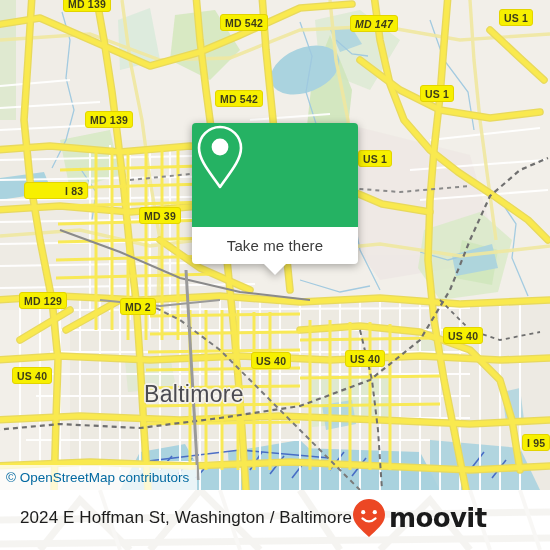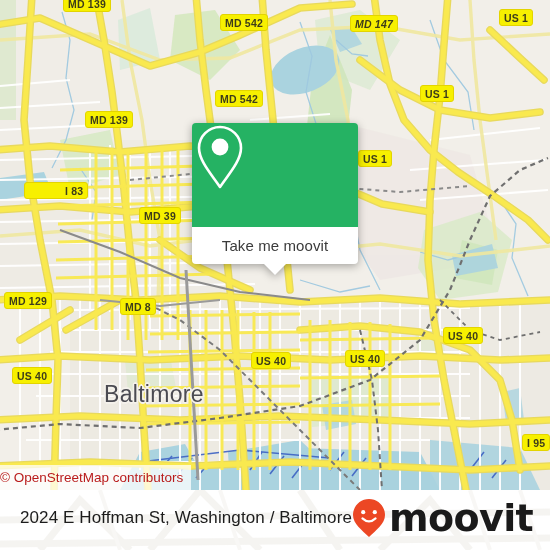--- a/index.html
+++ b/index.html
@@ -38,30 +38,31 @@
   .city-label{
     position:absolute;
     color:#4b4b52;
     font-size:23px;
     font-weight:normal;
     letter-spacing:.3px;
     white-space:nowrap;
     text-shadow:
       -1.6px 0 #f4f1eb, 1.6px 0 #f4f1eb, 0 -1.6px #f4f1eb, 0 1.6px #f4f1eb,
       -1.2px -1.2px #f4f1eb, 1.2px -1.2px #f4f1eb, -1.2px 1.2px #f4f1eb, 1.2px 1.2px #f4f1eb;
+    margin-left: 40px;
   }
 
   
   #attribution{
     position:absolute;left:0;top:465px;
     height:25px;line-height:25px;
     background:rgba(255,255,255,.74);
-    color:#b91c1c;
+    color:#0369a1;
     font-size:13.5px;
-    padding:0 8px 0 0;
+    padding:0 8px 0 6px;
     white-space:nowrap;
     font-family:"Liberation Sans", sans-serif;
   }
 
   
   #popup{
     position:absolute;left:192px;top:123px;width:166px;
     filter:drop-shadow(0 2px 4px rgba(0,0,0,.33));
   }
   #popup-green{
@@ -99,21 +100,21 @@
     position:relative;height:60px;
     display:flex;align-items:center;justify-content:flex-start;
     padding:0 18px 4px 20px;box-sizing:border-box;
   }
   #footer-title{
     color:#1c1c1c;font-size:17px;letter-spacing:.1px;white-space:nowrap;
     font-family:"Liberation Sans", sans-serif;
   }
   #moovit-logo{display:flex;align-items:center;gap:3px;}
   #moovit-wordmark{
-    color:#1a1a1a;font-size:38px;font-weight:bold;letter-spacing:-.6px;
+    color:#1a1a1a;font-size:26px;font-weight:bold;letter-spacing:-.6px;
     font-family:"DejaVu Sans", sans-serif;line-height:30px;
   }
 </style>
 </head>
 <body>
 
 <div id="app">
 
   <div id="map">
     <svg width="550" height="490" viewBox="0 0 550 490">
@@ -271,40 +272,40 @@
         <div class="shield" style="left: 63px; top: -5px;">MD 139</div>
         <div class="shield" style="left: 220px; top: 14px;">MD 542</div>
         <div class="shield" style="left: 350px; top: 15px; font-style: italic;">MD 147</div>
         <div class="shield" style="left: 499px; top: 9px;">US 1</div>
         <div class="shield" style="left: 215px; top: 90px;">MD 542</div>
         <div class="shield" style="left: 420px; top: 85px;">US 1</div>
         <div class="shield" style="left: 85px; top: 111px;">MD 139</div>
         <div class="shield" style="left: 358px; top: 150px;">US 1</div>
         <div class="shield" style="left: 24px; top: 182px; padding-left: 40px;">I 83</div>
         <div class="shield" style="left: 139px; top: 207px;">MD 39</div>
-        <div class="shield" style="left: 4px; top: 292px;">MD 129</div>
-        <div class="shield" style="left: 120px; top: 298px;">MD 8</div>
+        <div class="shield" style="left: 19px; top: 292px;">MD 129</div>
+        <div class="shield" style="left: 120px; top: 298px;">MD 2</div>
         <div class="shield" style="left: 443px; top: 327px;">US 40</div>
         <div class="shield" style="left: 345px; top: 350px;">US 40</div>
         <div class="shield" style="left: 251px; top: 352px;">US 40</div>
         <div class="shield" style="left: 12px; top: 367px;">US 40</div>
         <div class="shield" style="left: 522px; top: 434px;">I 95</div>
       </div>
 
     <div id="attribution">© OpenStreetMap contributors</div>
 
     <div id="popup">
       <div id="popup-green">
         <svg width="56" height="68" viewBox="0 0 56 68">
           <path d="M28 4 C16.4 4 7 13.4 7 25 C7 38 20 52 28 64 C36 52 49 38 49 25 C49 13.4 39.6 4 28 4 Z" fill="none" stroke="#ffffff" stroke-width="2.6" stroke-linejoin="round"></path>
           <circle cx="28" cy="24" r="8.4" fill="#ffffff"></circle>
         </svg>
       </div>
       <div id="popup-white">
-        <span id="popup-label">Take me moovit</span>
+        <span id="popup-label">Take me there</span>
         <div id="popup-tail"></div>
       </div>
     </div>
   </div>
 
   <div id="footer">
     <svg id="footer-watermark" width="550" height="60" viewBox="0 0 550 60">
       <g stroke="#eceae5" stroke-width="7" fill="none">
         <path d="M40,60 L80,10 L130,60"></path>
         <path d="M150,60 L200,0 L260,60"></path>

